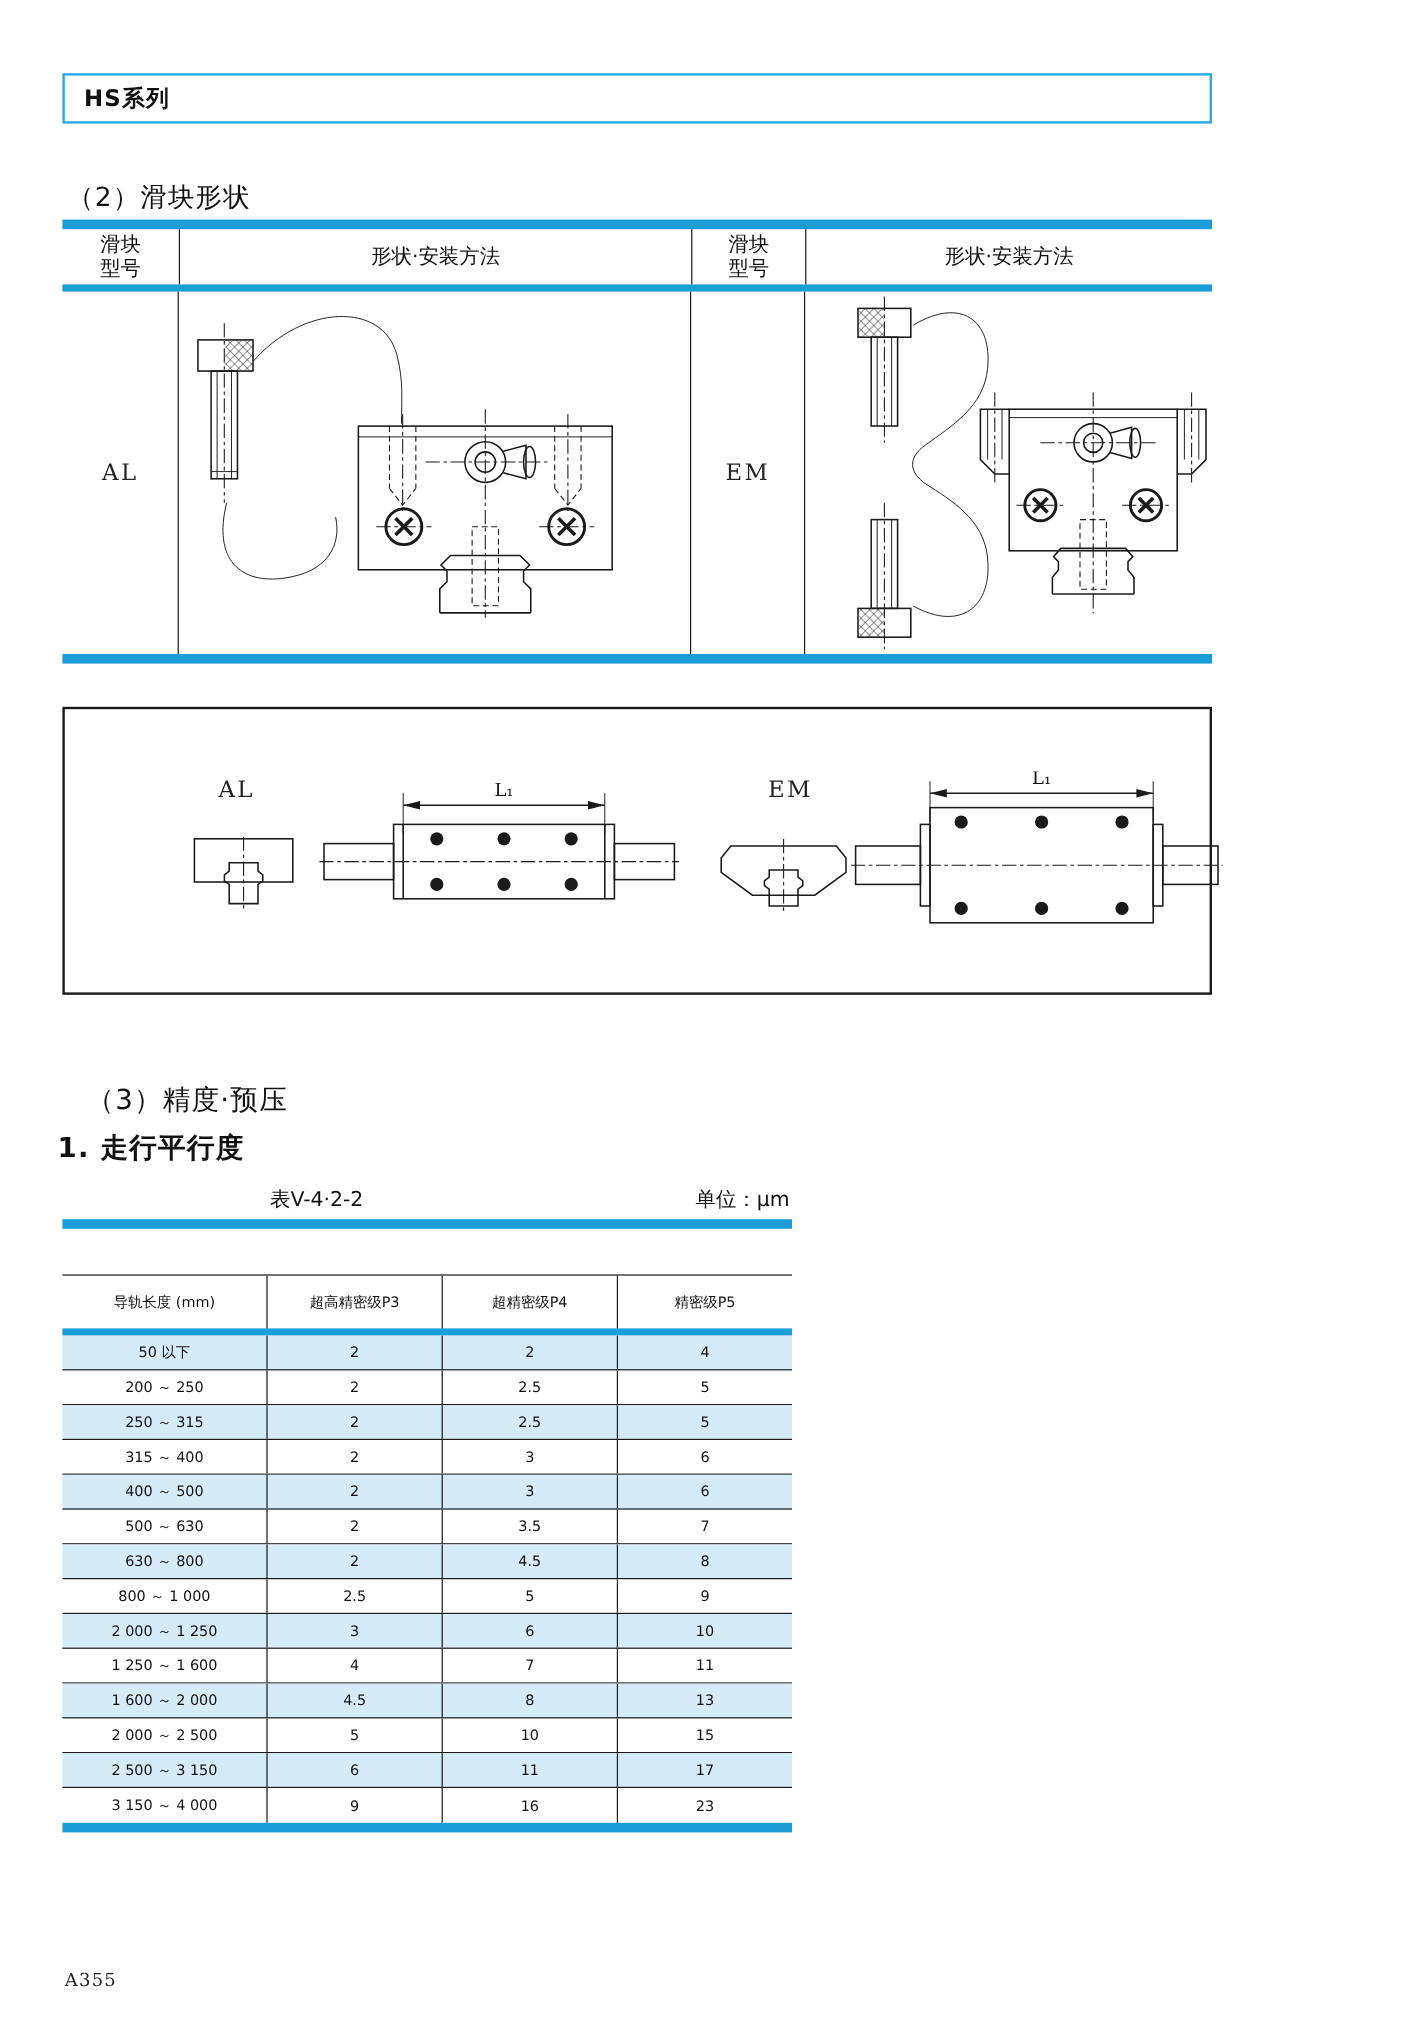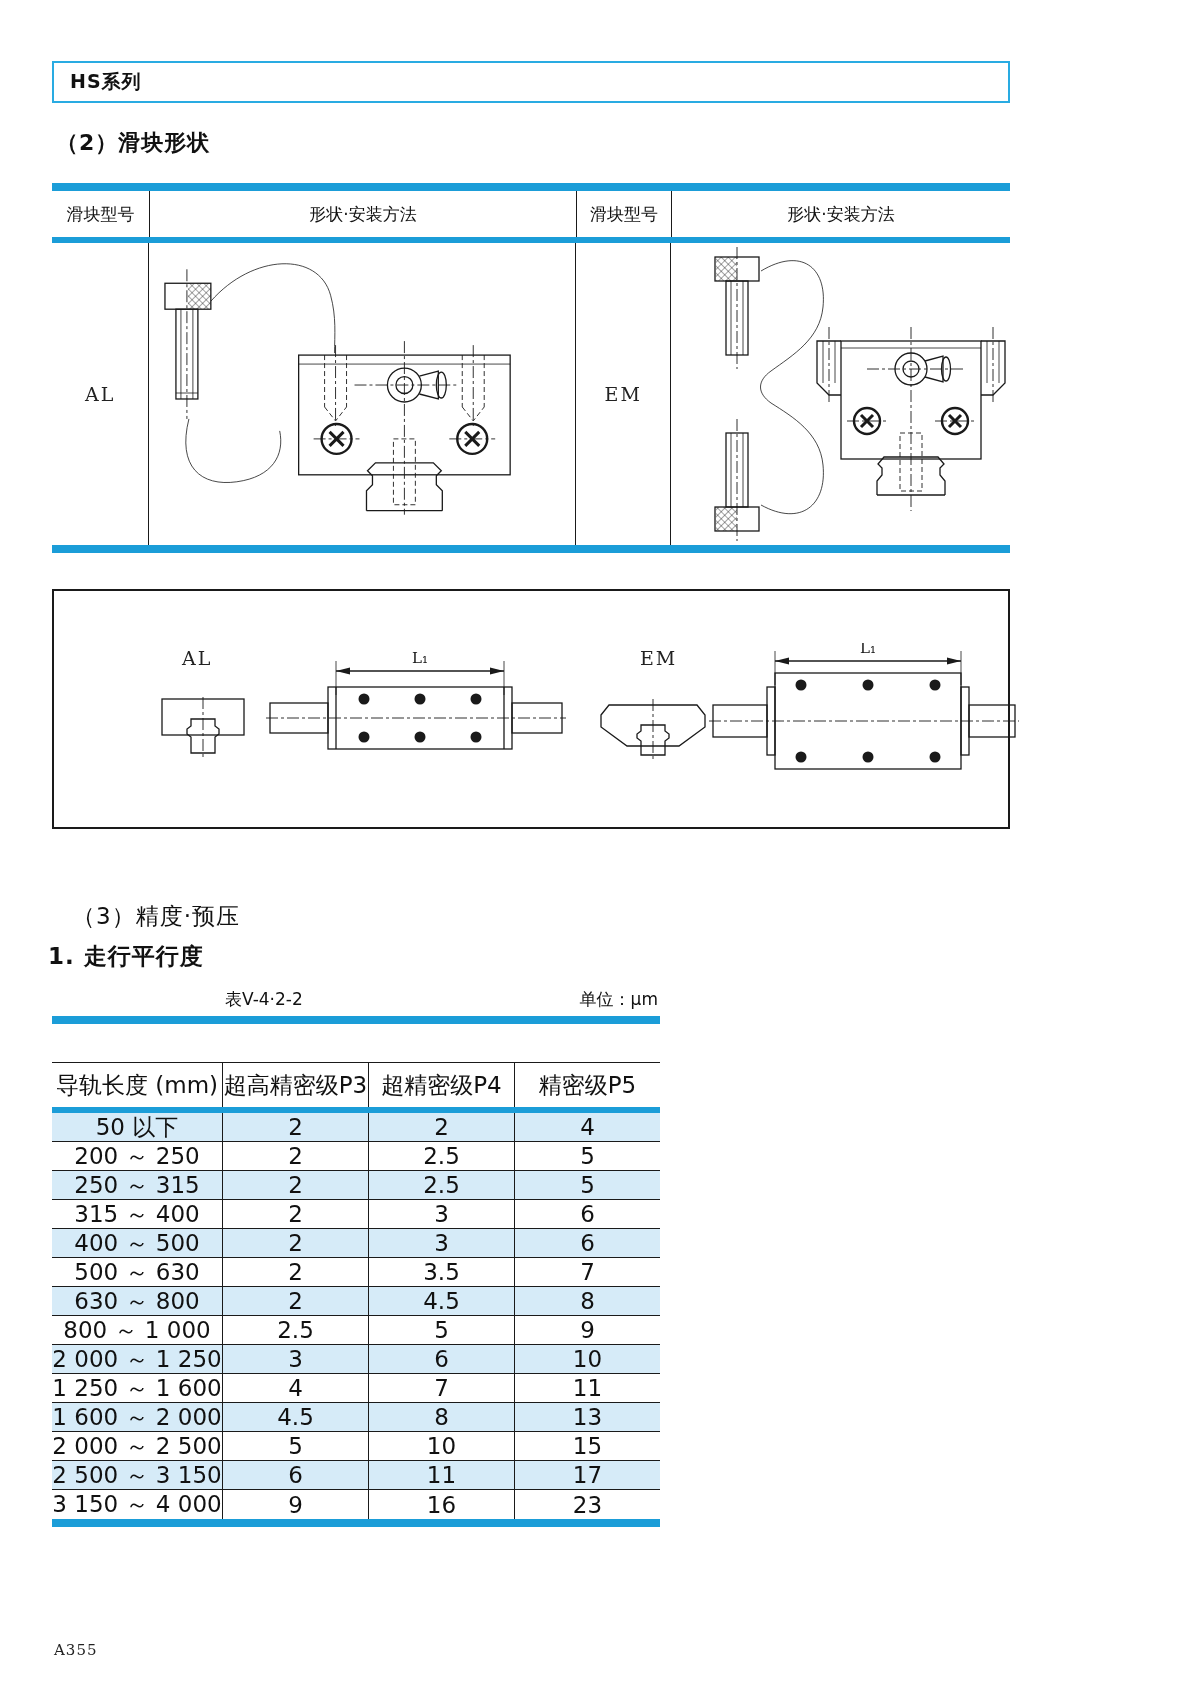--- a/index.html
+++ b/index.html
@@ -4,61 +4,61 @@
 <style>
   html,body{margin:0;padding:0;background:#ffffff;}
   .page{position:relative;width:1189px;height:1701px;background:#fff;
         font-family:"DejaVu Sans",sans-serif;color:#111;overflow:hidden;}
 
   
   .hs-box{position:absolute;left:52px;top:61px;width:958px;height:42px;
           border:2px solid #29ABE2;box-sizing:border-box;display:flex;align-items:center;}
   .hs-box .hs-text{font-size:19px;font-weight:bold;padding-left:16px;letter-spacing:1px;}
 
-  .h2{position:absolute;left:56px;top:128px;font-size:22px;font-weight:bold;letter-spacing:1px;}
+  .h2{position:absolute;left:56px;top:150px;font-size:22px;font-weight:normal;letter-spacing:1px;}
   .h3{position:absolute;left:72px;top:901px;font-size:23px;font-weight:normal;letter-spacing:1px;}
   .h4{position:absolute;left:48px;top:941px;font-size:23px;font-weight:bold;letter-spacing:1px;}
   .tcap{position:absolute;left:225px;top:988px;font-size:17px;}
   .tunit{position:absolute;left:452px;top:988px;width:206px;text-align:right;font-size:17px;}
   .pageno{position:absolute;left:54px;top:1641px;font-size:15px;color:#222;
           font-family:"DejaVu Serif",serif;letter-spacing:1px;}
 
   .cyanbar8{height:8px;background:#1B9DD8;}
   .cyanbar6{height:6px;background:#1B9DD8;}
 
   
   .t1{position:absolute;left:52px;top:183px;width:958px;}
   .t1-head{display:flex;height:46px;}
   .t1-body{display:flex;height:302px;}
   .t1 .c1{width:97px;}  .t1 .c2{width:427px;} .t1 .c3{width:95px;} .t1 .c4{flex:1;}
   .t1 .c2,.t1 .c3,.t1 .c4{border-left:1.5px solid #1a1a1a;}
   .t1 .cell{display:flex;align-items:center;justify-content:center;text-align:center;
             box-sizing:border-box;font-size:17px;line-height:1.2;}
   .model-label{font-family:"DejaVu Serif",serif;font-size:19px;letter-spacing:2px;color:#222;}
-  .two-line{display:flex;flex-direction:row;align-items:center;}
+  .two-line{display:flex;flex-direction:column;align-items:center;}
 
   
   .figbox{position:absolute;left:52px;top:589px;width:958px;height:240px;
           border:2px solid #1a1a1a;box-sizing:border-box;}
   .fig-label{position:absolute;font-family:"DejaVu Serif",serif;font-size:19px;
              letter-spacing:2px;color:#222;}
   .fig-label.al{left:128px;top:56px;} .fig-label.em{left:586px;top:56px;}
   .figsvg{position:absolute;}
   .svg-al-profile{left:104px;top:106px;} .svg-al-plan{left:212px;top:56px;}
   .svg-em-profile{left:543px;top:108px;} .svg-em-plan{left:655px;top:52px;}
 
   
   .t2{position:absolute;left:52px;top:1016px;width:608px;}
   .t2-r1{display:flex;height:38px;border-bottom:1.5px solid #1a1a1a;box-sizing:content-box;}
   .t2-r1-left{width:170px;}
   .t2-r1-right{flex:1;border-left:1.5px solid #1a1a1a;display:flex;align-items:center;
                justify-content:center;font-size:18px;box-sizing:border-box;}
   .t2-r2{display:flex;height:44px;}
   .t2 .hc,.t2 .dcell{display:flex;align-items:center;justify-content:center;
-                     box-sizing:border-box;font-size:23px;}
+                     box-sizing:border-box;font-size:12px;}
   .t2 .w1{width:170px;} .t2 .w2{width:146px;} .t2 .w3{width:146px;} .t2 .w4{width:146px;}
   .t2 .w2,.t2 .w3,.t2 .w4{border-left:1.5px solid #1a1a1a;}
   .t2-body .drow{display:flex;height:29px;border-bottom:1px solid #1a1a1a;box-sizing:border-box;justify-content:flex-end;}
   .t2-body .drow:last-of-type{border-bottom:none;}
   .t2-body .drow:nth-of-type(odd){background:#D6EBF8;}
 
   
   svg .s{stroke:#1a1a1a;fill:none;stroke-width:1.3px;}
   svg .s2{stroke:#1a1a1a;fill:none;stroke-width:2.4px;}
   svg .sthin{stroke:#1a1a1a;fill:none;stroke-width:0.8px;}

